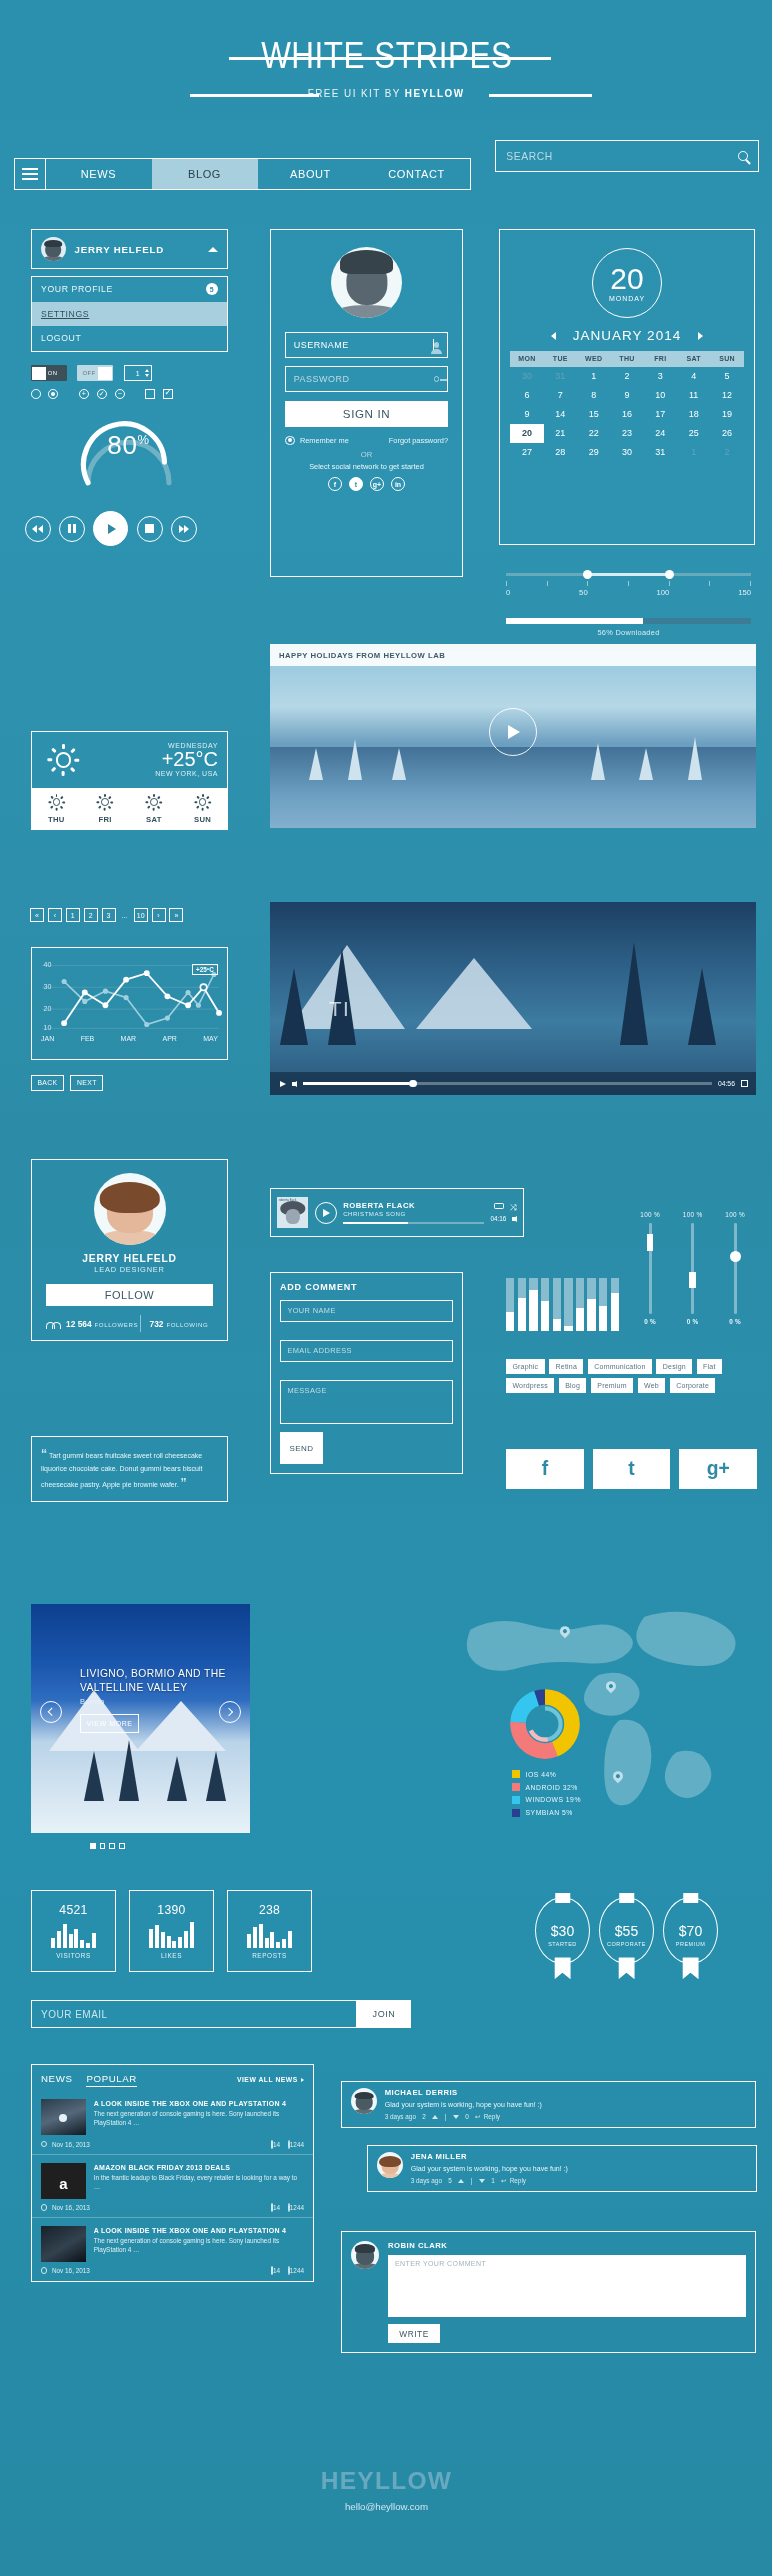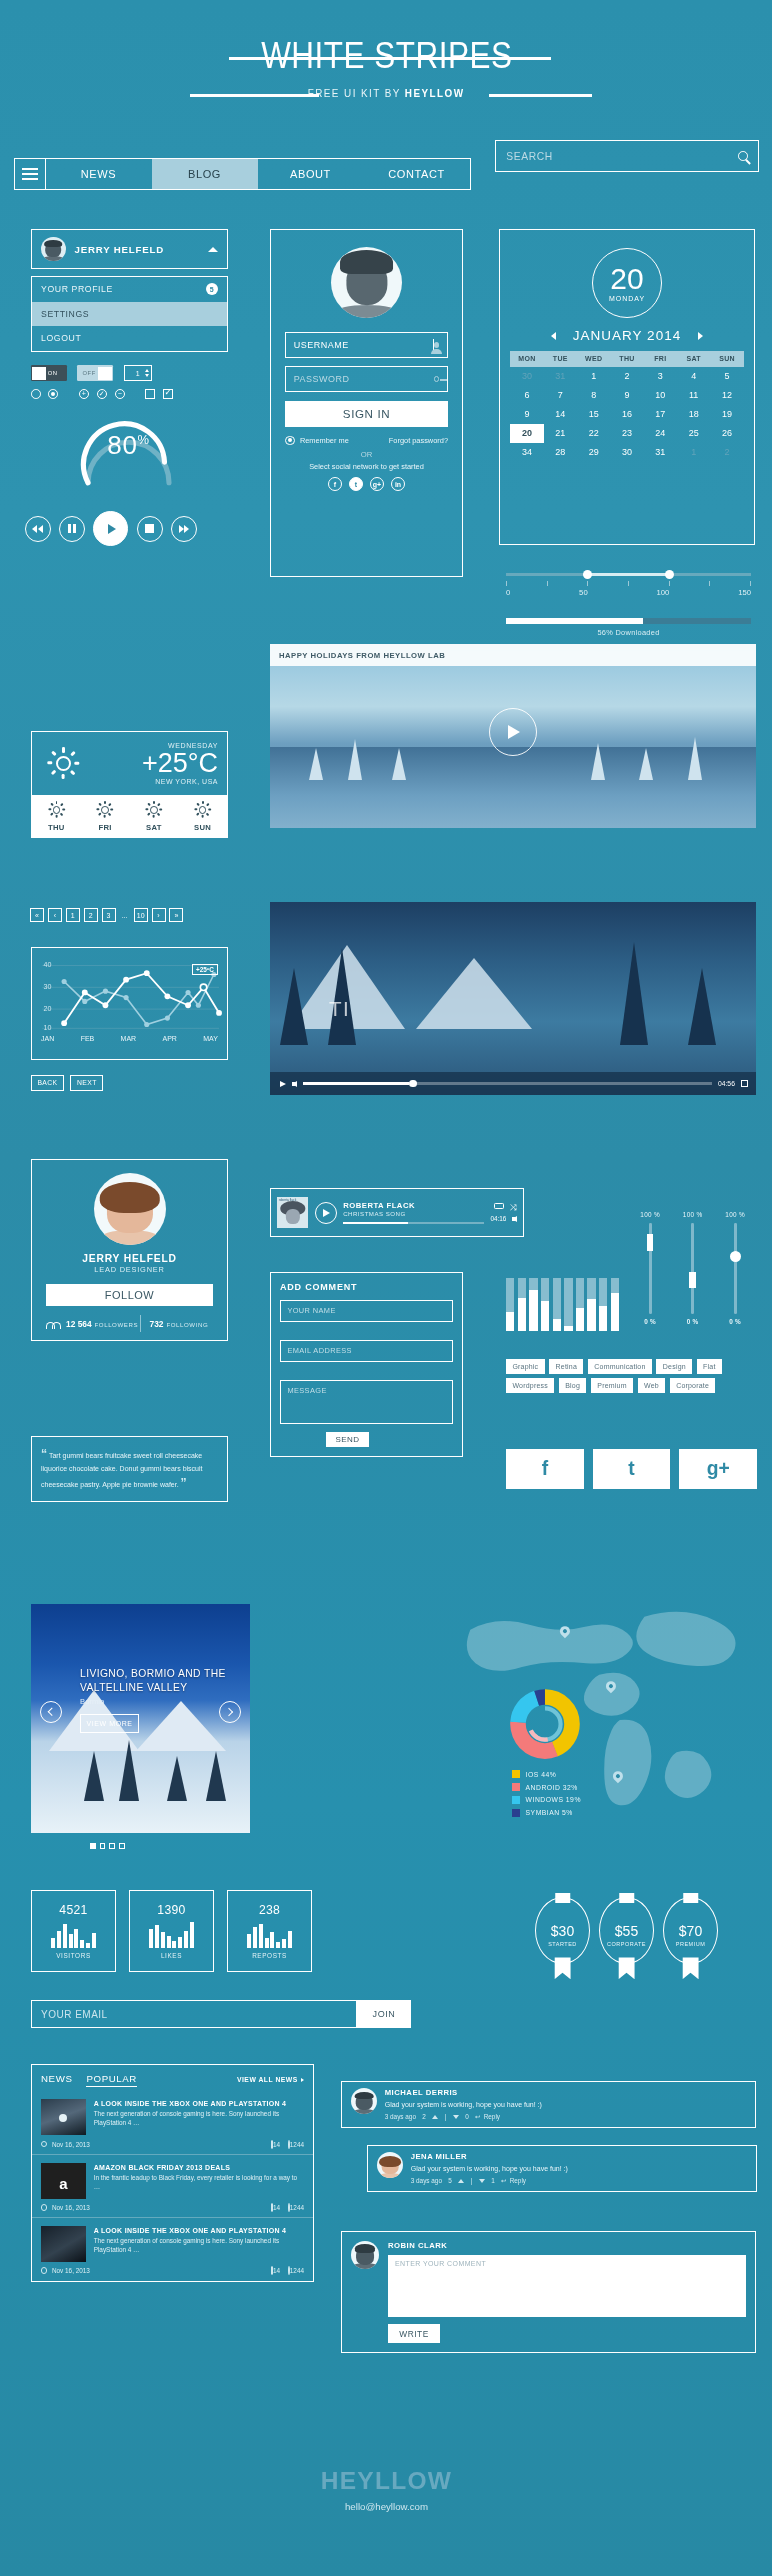--- a/index.html
+++ b/index.html
@@ -53,21 +53,21 @@
       width:88%; height:26%; border-radius:50% 50% 0 0; background:#5d6d76;}
   .av.f .hair { background:#7a4a2c; width:84%; height:44%; border-radius:50% 50% 40% 40%;}
   .av.f .face { background:#e4b79a; }
   .av.f .bod { background:#e8c4ab; }
   #userbar .uname { flex:1; margin-left:9px; font-size:9.7px; font-weight:700; letter-spacing:0.8px;}
   .caret-up { width:0;height:0;border-left:5.2px solid transparent;border-right:5.2px solid transparent;
       border-bottom:5.8px solid #fff;}
   #dropmenu { top:276px; left:31px; width:197px; border:1.9px solid #fff; }
   .dm-item { height:24.5px; display:flex; align-items:center; padding:0 9px;
       font-size:8.7px; letter-spacing:0.6px; color:#eaf6fa; cursor:pointer; }
-  .dm-item.hl { background:#a8cfdd; color:#32505c; }
+  .dm-item.hl { background:#a8cfdd; color:#32505c;text-decoration:underline; }
   .dm-badge { margin-left:auto; width:12.2px;height:12.2px;border-radius:50%;background:#fff;color:#2f8aa5;
       font-size:7px;font-weight:700;display:flex;align-items:center;justify-content:center;}
 
   
   #togglerow { top:364px; left:31px; width:197px; height:18px; display:flex; align-items:center; gap:10.3px;}
   .tg { width:36px;height:15.5px;border-radius:1.3px;display:flex;align-items:center;padding:1.3px; position:relative;}
   .tg.on { background:#3d4f58; justify-content:flex-start;}
   .tg.off{ background:#bcd9e4; justify-content:flex-end;}
   .tg .knob { width:14px;height:13px;background:#fff;}
   .tg .lbl { position:absolute; font-size:5.8px; letter-spacing:0.6px; color:#fff;}
@@ -169,21 +169,21 @@
 
   
   #weather{top:731px;left:31px;width:197px;border:1.9px solid #fff;}
   .w-top{display:flex;align-items:center;padding:10.3px 9px;}
   .sun{width:32px;height:32px;position:relative;flex:none;margin:0 3.9px 0 6.4px;}
   .sun .core{position:absolute;left:8.4px;top:8.4px;width:15.5px;height:15.5px;border:2.6px solid #fff;border-radius:50%;}
   .sun i{position:absolute;left:15px;top:0;width:2.6px;height:5.2px;background:#fff;border-radius:1.3px;
       transform-origin:1.3px 16px;}
   .w-r{flex:1;text-align:right;}
   .w-day{font-size:7px;letter-spacing:0.6px;color:#dff0f5;}
-  .w-tmp{font-size:27px;font-weight:300;line-height:1.05;}
+  .w-tmp{font-size:20px;font-weight:300;line-height:1.05;}
   .w-loc{font-size:7px;letter-spacing:0.5px;color:#dff0f5;}
   .w-fc{background:#fff;display:flex;}
   .w-fc .c{flex:1;text-align:center;padding:6.4px 0 5.2px;color:#31505c;}
   .sun.sm{width:16.7px;height:16.7px;margin:0 auto 2.6px;}
   .sun.sm .core{left:4.5px;top:4.5px;width:7.7px;height:7.7px;border:1.6px solid #31505c;}
   .sun.sm i{left:7.7px;width:1.6px;height:2.9px;background:#31505c;transform-origin:0.8px 8.4px;}
   .w-fc .c span{font-size:7.7px;font-weight:700;letter-spacing:0.3px;}
 
   
   #pager{top:908px;left:30px;display:flex;gap:3.9px;align-items:center;}
@@ -293,22 +293,22 @@
   .vs .hr{position:absolute;left:-3.9px;width:11px;height:11px;border-radius:50%;background:#fff;}
   .vs .bot{font-size:6.4px;letter-spacing:0.3px;color:#eaf6fa;font-weight:600;}
 
   
   #cform{top:1272px;left:270px;width:193px;border:1.9px solid #fff;padding:9px 9px 9px;}
   .cf-h{font-size:9px;font-weight:700;letter-spacing:0.8px;margin-bottom:7.7px;}
   .cf-in{height:22px;border:1.3px solid #fff;display:flex;align-items:center;padding:0 6.4px;
       font-size:7.4px;color:#c3dfe8;letter-spacing:0.4px;margin-bottom:18px;}
   .cf-ta{height:44px;border:1.3px solid #fff;padding:5.2px 6.4px;font-size:7.4px;color:#c3dfe8;
       letter-spacing:0.4px;margin-bottom:8.4px;}
-  .cf-btn{width:43px;height:15px;background:#fff;color:#3a5763;font-size:8px;letter-spacing:0.5px;
-      display:flex;align-items:center;justify-content:center;margin-left:46px;}
+  .cf-btn{width:43px;height:32px;background:#fff;color:#3a5763;font-size:8px;letter-spacing:0.5px;
+      display:flex;align-items:center;justify-content:center;}
 
   
   #tags{top:1359px;left:506px;width:251px;display:flex;flex-wrap:wrap;gap:4.5px;}
   .tag{background:#fff;color:#5a7480;font-size:7px;padding:3.9px 6.4px;letter-spacing:0.2px;}
   
   #bigsoc{top:1449px;left:506px;width:251px;display:flex;gap:9px;}
   .bs{flex:1;height:40px;background:#fff;display:flex;align-items:center;justify-content:center;
       color:#2f8aa5;font-size:19.3px;font-weight:700;}
 
   
@@ -607,21 +607,21 @@
         <div class="dy">17</div>
         <div class="dy">18</div>
         <div class="dy">19</div>
         <div class="dy sel">20</div>
         <div class="dy">21</div>
         <div class="dy">22</div>
         <div class="dy">23</div>
         <div class="dy">24</div>
         <div class="dy">25</div>
         <div class="dy">26</div>
-        <div class="dy">34</div>
+        <div class="dy">27</div>
         <div class="dy">28</div>
         <div class="dy">29</div>
         <div class="dy">30</div>
         <div class="dy">31</div>
         <div class="dy mut">1</div>
         <div class="dy mut">2</div>
       </div>
   </div>
 
   <div class="abs" id="rangesl">

